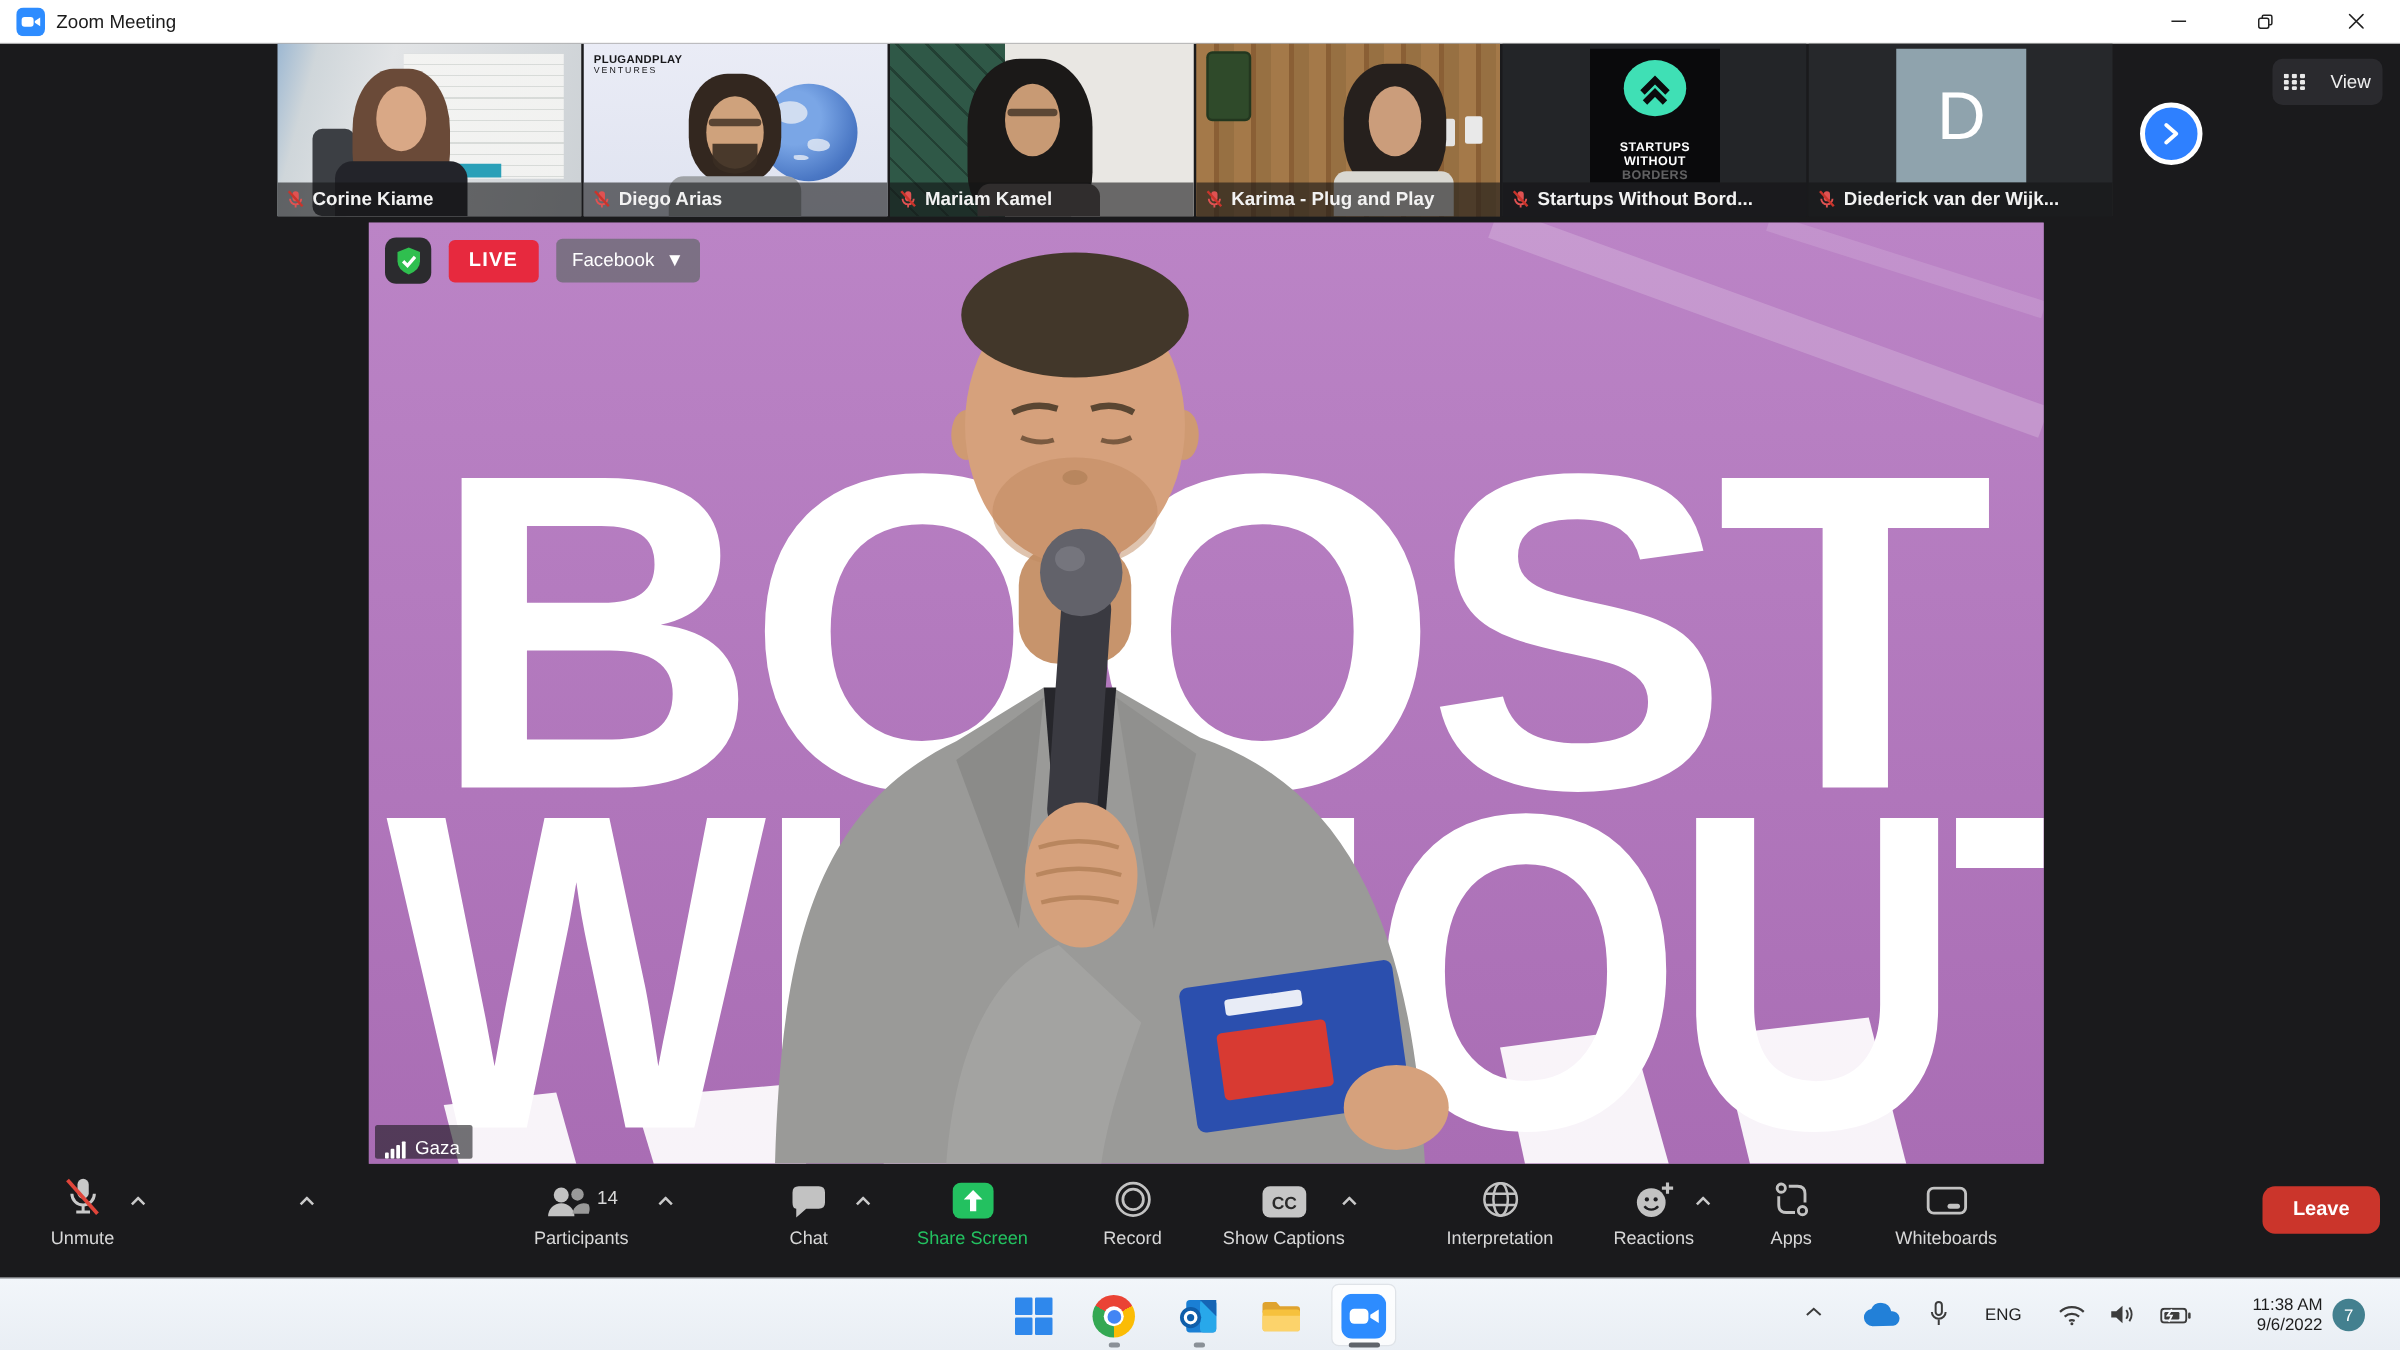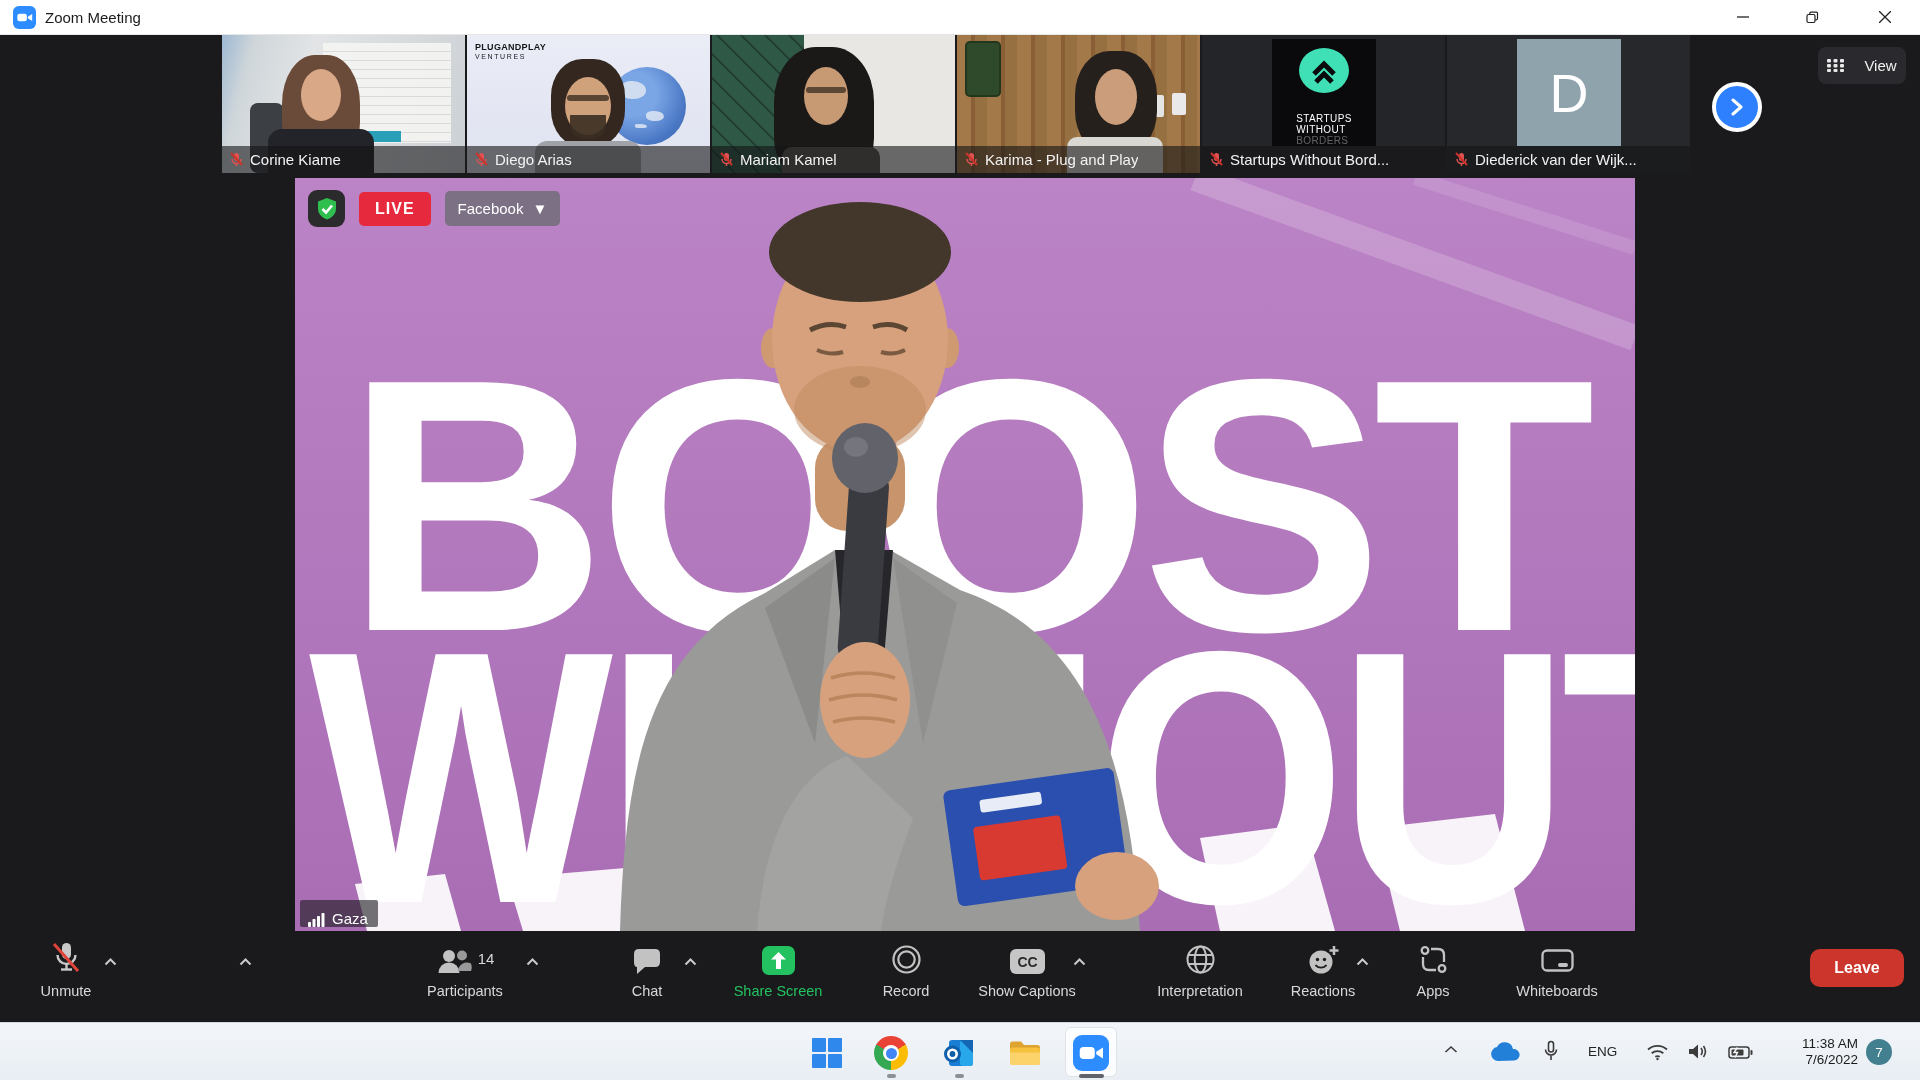--- a/index.html
+++ b/index.html
@@ -12,21 +12,21 @@
   .win-title { position:absolute; left:45px; top:0; height:47px; line-height:35px; font-size:15px; color:#1b1b1b; }
   .win-btn { position:absolute; top:0; width:46px; height:34px; display:flex; align-items:center; justify-content:center; background:transparent; border:none; cursor:pointer; }
   .win-btn.min { left:1720px; } .win-btn.max { left:1789px; } .win-btn.close { left:1862px; }
 
   
   .content-bg { position:absolute; left:0; top:35px; width:1920px; height:987px; background:#1a1a1c; }
 
   
   .strip { position:absolute; left:222px; top:35px; display:flex; gap:2px; }
   .thumb { position:relative; width:243px; height:138px; overflow:hidden; background:#232528; flex:none; }
-  .thumb-label { position:absolute; left:0; bottom:0; width:100%; height:27px; background:rgba(20,20,22,.60); display:flex; align-items:center; gap:7px; padding:0 8px; }
+  .thumb-label { position:absolute; left:0; bottom:0; width:100%; height:27px; background:rgba(20,20,22,.60); display:flex; align-items:center; gap:7px; padding:0 8px;font-weight:bold; }
   .thumb-label span { color:#f2f2f2; font-size:15px; white-space:nowrap; overflow:hidden; text-overflow:ellipsis; }
 
   
   .t1 { background:linear-gradient(105deg,#9db8d2 0,#cfd6da 12%,#e2e4e6 34%,#ccd1d5 100%); }
   .t1-board { position:absolute; right:14px; top:8px; width:128px; height:100px; background:
      repeating-linear-gradient(180deg,#f5f5f3 0 8px,#d8dbd8 8px 9px); opacity:.9; }
   .t1-tag { position:absolute; right:64px; top:96px; width:36px; height:11px; background:#2aa0b8; }
   .t1-chair { position:absolute; left:28px; top:68px; width:34px; height:70px; background:#3c3f44; border-radius:8px; }
   .t1-hair { position:absolute; left:60px; top:20px; width:78px; height:116px; background:#6a4a38; border-radius:42%; }
   .t1-face { position:absolute; left:79px; top:34px; width:40px; height:52px; background:#d9a886; border-radius:50%; }
@@ -57,21 +57,21 @@
   .t4-plant { position:absolute; left:8px; top:6px; width:36px; height:56px; background:#2f4a2a; border-radius:5px;
      box-shadow:inset 0 0 0 2px rgba(0,0,0,.25); }
   .t4-switch { position:absolute; right:14px; top:58px; width:14px; height:22px; background:#e9e9e9; border-radius:2px; box-shadow:-22px 2px 0 0 #e4e4e4; }
   .t4-hair { position:absolute; left:118px; top:16px; width:82px; height:104px; background:#26201d; border-radius:42%; }
   .t4-face { position:absolute; left:138px; top:34px; width:42px; height:56px; background:#cb9d7b; border-radius:50%; }
   .t4-body { position:absolute; left:110px; top:102px; width:96px; height:36px; background:#d9d8d2; border-radius:10px 10px 0 0; }
 
   .t5 { background:#232528; display:flex; justify-content:center; }
   .t5-logo { position:absolute; left:70px; top:4px; width:104px; height:107px; background:#0a0a0c; display:flex; flex-direction:column; align-items:center; }
   .t5-circle { margin-top:9px; width:50px; height:50px; border-radius:50%; background:#3fe0b5; display:flex; align-items:center; justify-content:center; }
-  .t5-text { margin-top:20px; text-align:left; color:#fff; font-weight:normal; font-size:10px; line-height:11px; letter-spacing:.4px; }
+  .t5-text { margin-top:20px; text-align:center; color:#fff; font-weight:bold; font-size:10px; line-height:11px; letter-spacing:.4px; }
   .t5-text .faint { opacity:.35; }
 
   .t6 { background:#26282b; }
   .t6-avatar { position:absolute; left:70px; top:4px; width:104px; height:107px; background:#8fa3ad; display:flex; align-items:center; justify-content:center; }
   .t6-avatar span { color:#fff; font-size:54px; }
 
   
   .view-btn { position:absolute; left:1818px; top:47px; width:88px; height:37px; background:#2a2a2e; border:none; border-radius:8px; display:flex; align-items:center; justify-content:center; gap:20px; cursor:pointer; }
   .view-btn span { color:#f0f0f0; font-size:15px; }
   .next-arrow { position:absolute; left:1712px; top:82px; width:50px; height:50px; border-radius:50%; background:#2e80ff; border:4px solid #ffffff; display:flex; align-items:center; justify-content:center; cursor:pointer; }
@@ -581,18 +581,18 @@
     <div class="tray-item" style="left:1728px; top:23px">
       <svg width="25" height="13">
           <rect x="1" y="1" width="20" height="11" rx="2.5" stroke="#3c3c3c" stroke-width="1.5" fill="none"></rect>
           <rect x="22.5" y="4" width="2" height="5" rx="1" fill="#3c3c3c"></rect>
           <rect x="3.5" y="3.5" width="12" height="6" rx="1" fill="#3c3c3c"></rect>
           <path d="M9.5 1.5 l-3.5 5 h3.5 l-2.5 5" stroke="#f5f7fa" stroke-width="1.4" fill="none"></path>
         </svg>
     </div>
     <div class="tray-clock">
       <div>11:38 AM</div>
-      <div>7/6/2022</div>
+      <div>9/6/2022</div>
     </div>
     <div class="notif-badge">7</div>
   </div>
 
 </div>
 
 </body></html>

